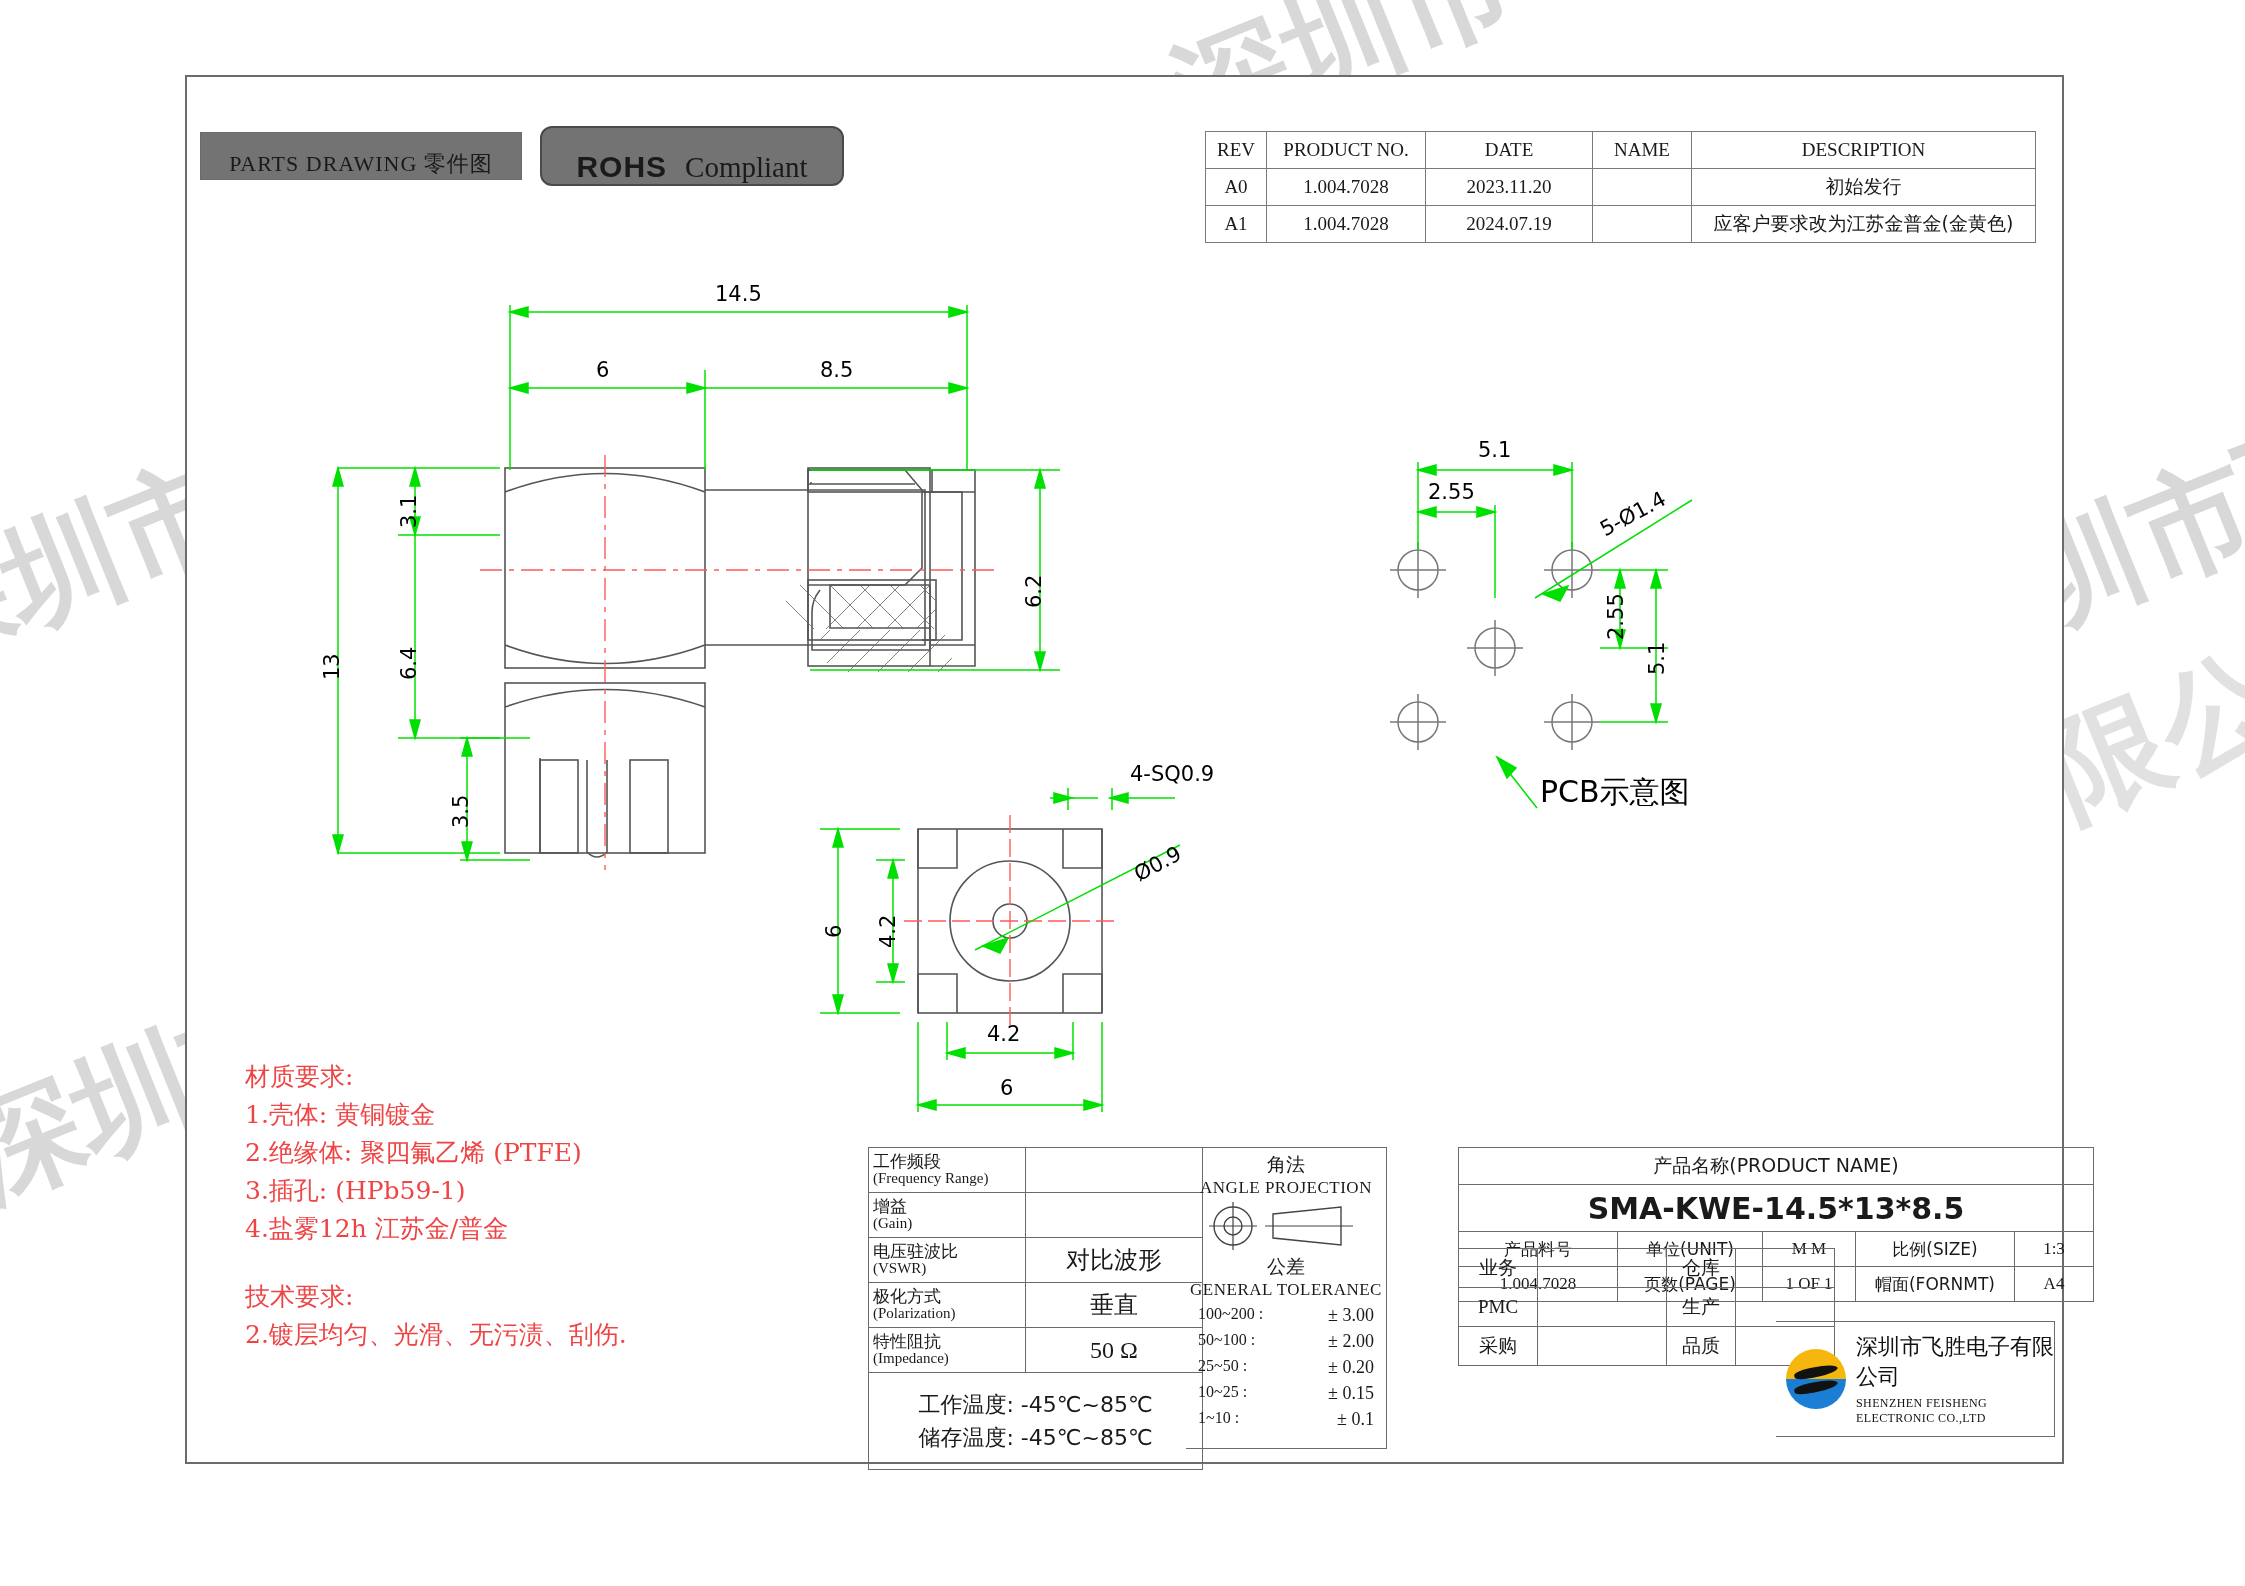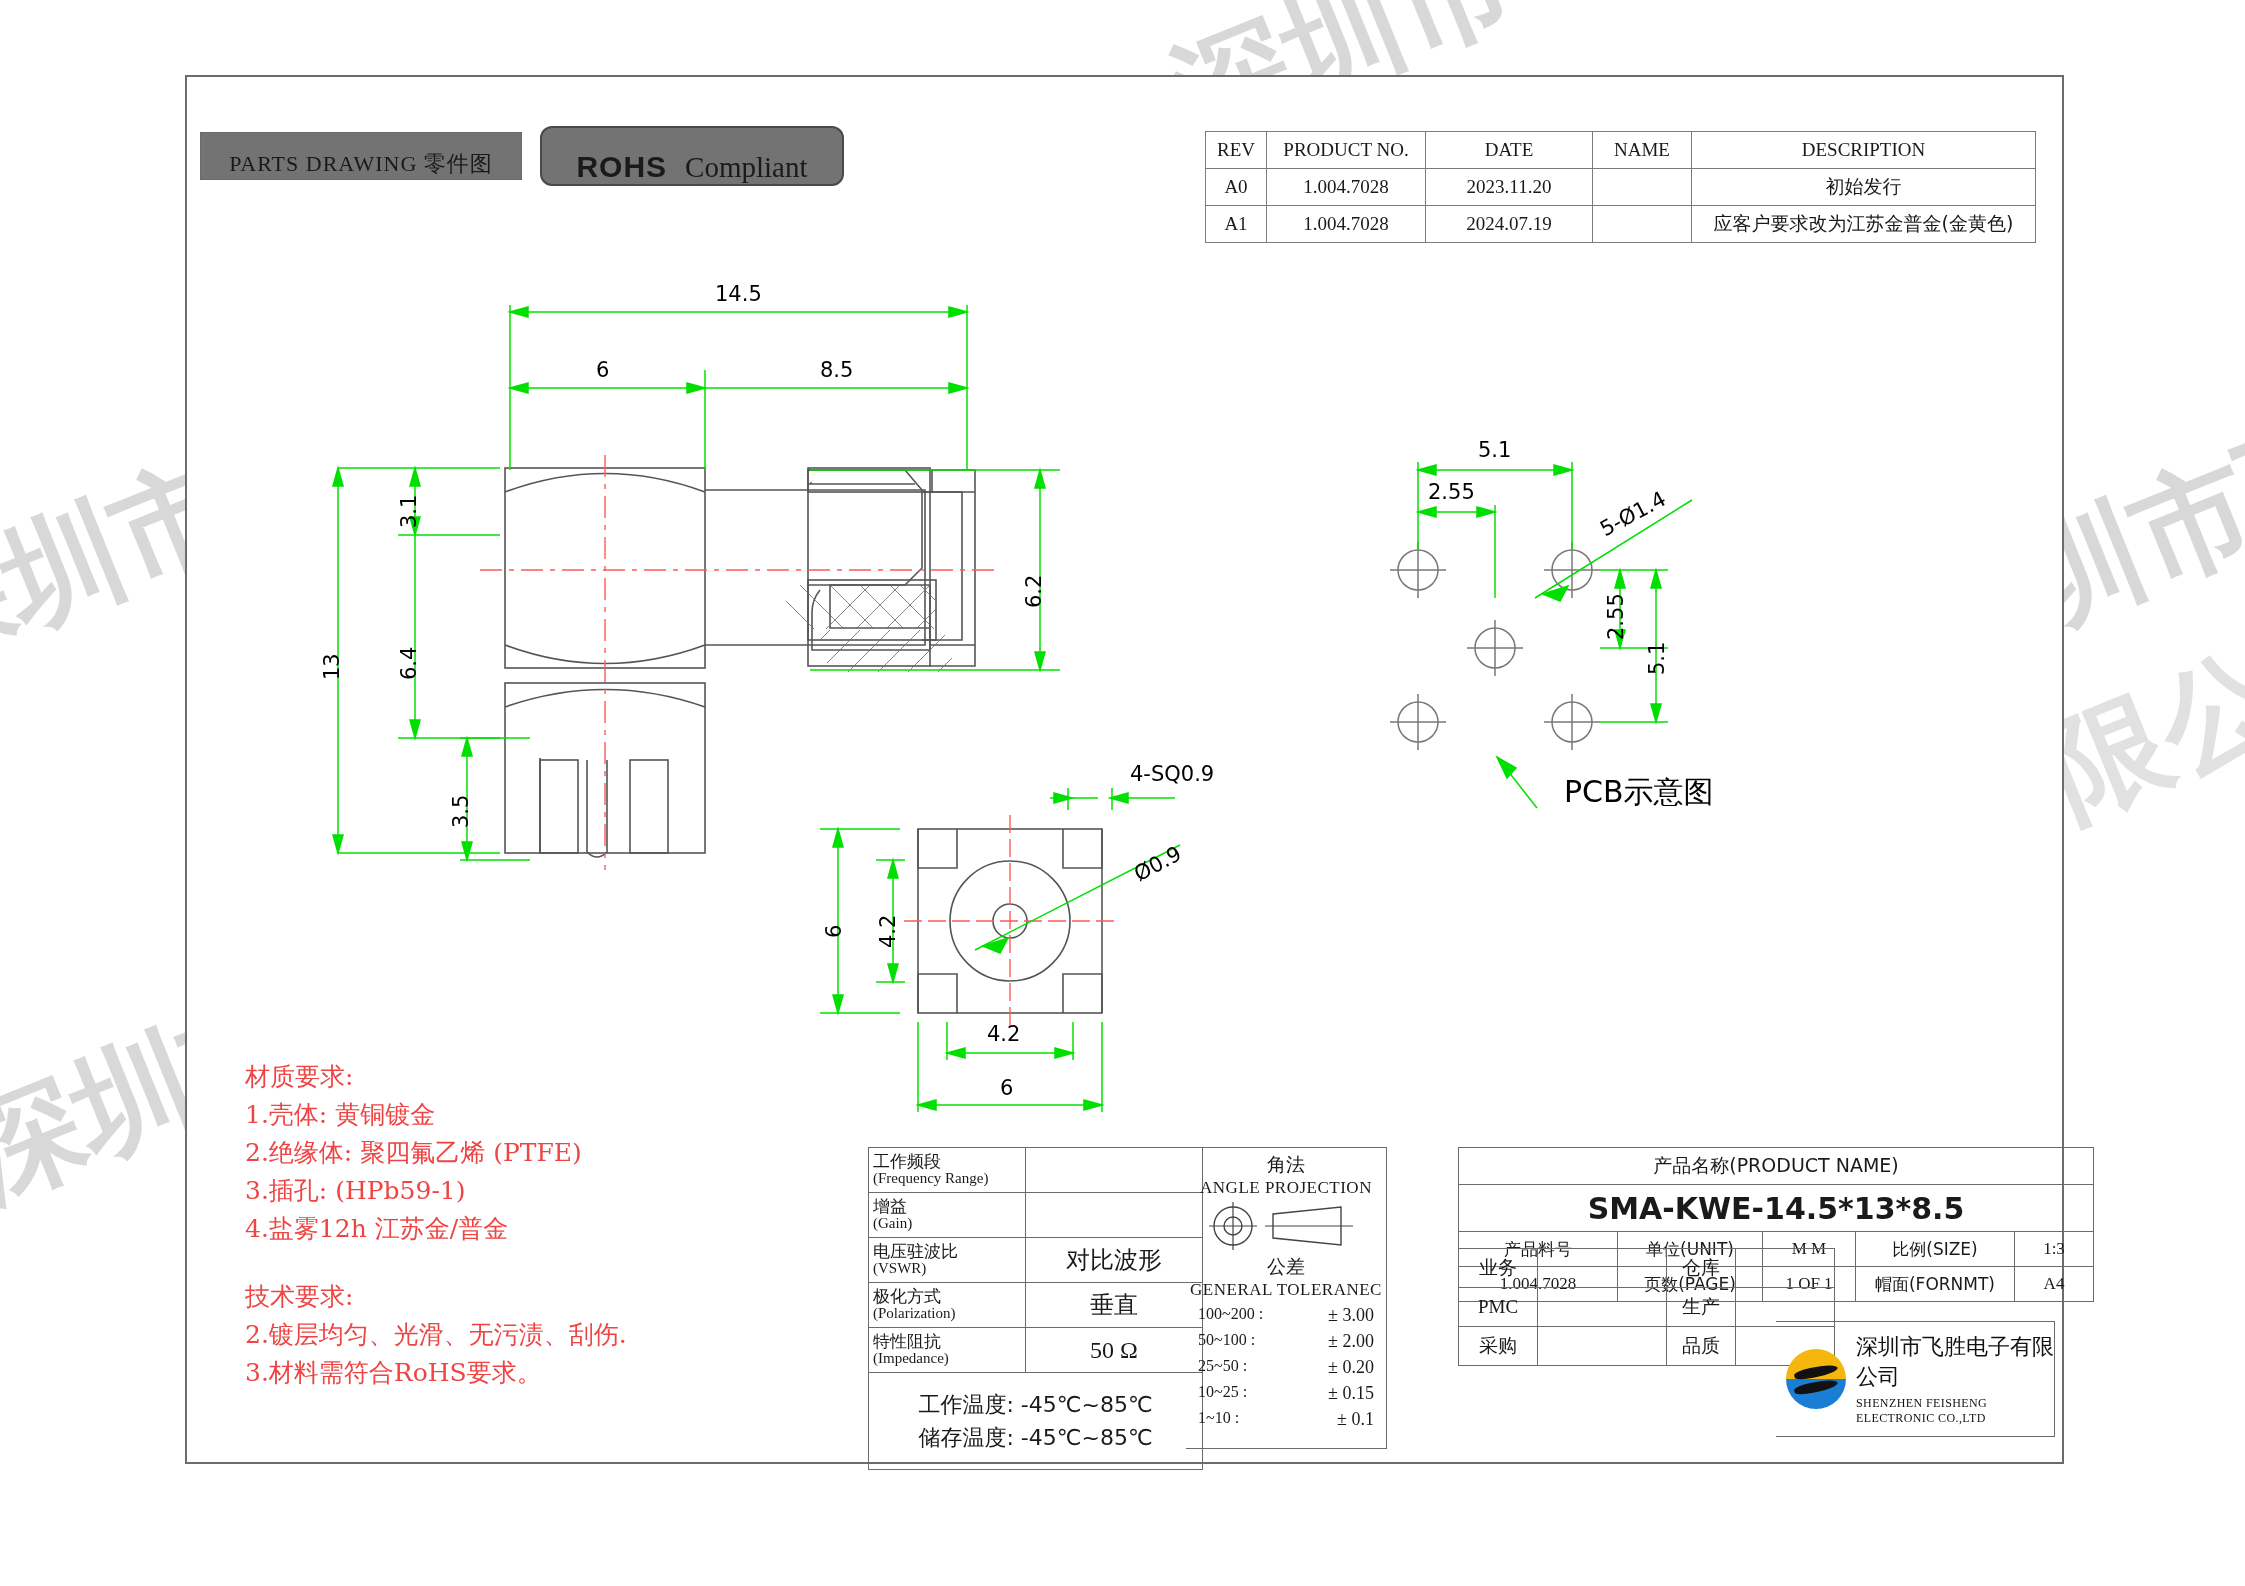--- a/index.html
+++ b/index.html
@@ -401,34 +401,33 @@
 <div class="dimtxt" style="left:987px;top:1022px;">4.2</div>
 <div class="dimtxt" style="left:1000px;top:1076px;">6</div>
 <div class="dimtxt" style="left:1130px;top:762px;">4-SQ0.9</div>
 <div class="dimtxt rot45" style="left:1130px;top:865px;">Ø0.9</div>
 
 <div class="dimtxt" style="left:1478px;top:438px;">5.1</div>
 <div class="dimtxt" style="left:1428px;top:480px;">2.55</div>
 <div class="dimtxt rot" style="left:1604px;top:640px;">2.55</div>
 <div class="dimtxt rot" style="left:1645px;top:675px;">5.1</div>
 <div class="dimtxt rot45" style="left:1596px;top:520px;">5-Ø1.4</div>
-<div class="lbl" style="left:1540px;top:772px;font-size:30px;margin-left:24px;">PCB示意图</div>
+<div class="lbl" style="left:1540px;top:772px;font-size:30px;">PCB示意图</div>
 
 <div class="notes" id="matnotes">
   <div>材质要求:</div>
   <div>1.壳体: 黄铜镀金</div>
   <div>2.绝缘体: 聚四氟乙烯 (PTFE)</div>
   <div>3.插孔: (HPb59-1)</div>
   <div>4.盐雾12h  江苏金/普金</div>
 </div>
 
 <div class="notes" id="technotes">
   <div>技术要求:</div>
   <div>2.镀层均匀、光滑、无污渍、刮伤.</div>
-  <div>3.材料需符合RoHS要求。</div>
 </div>
 
 <table class="tb" id="spec">
   <tbody>
       <tr>
     <td class="k lft">
       <div class="zh">工作频段</div>
       <div class="en">(Frequency Range)</div>
     </td>
     <td class="v"></td>

